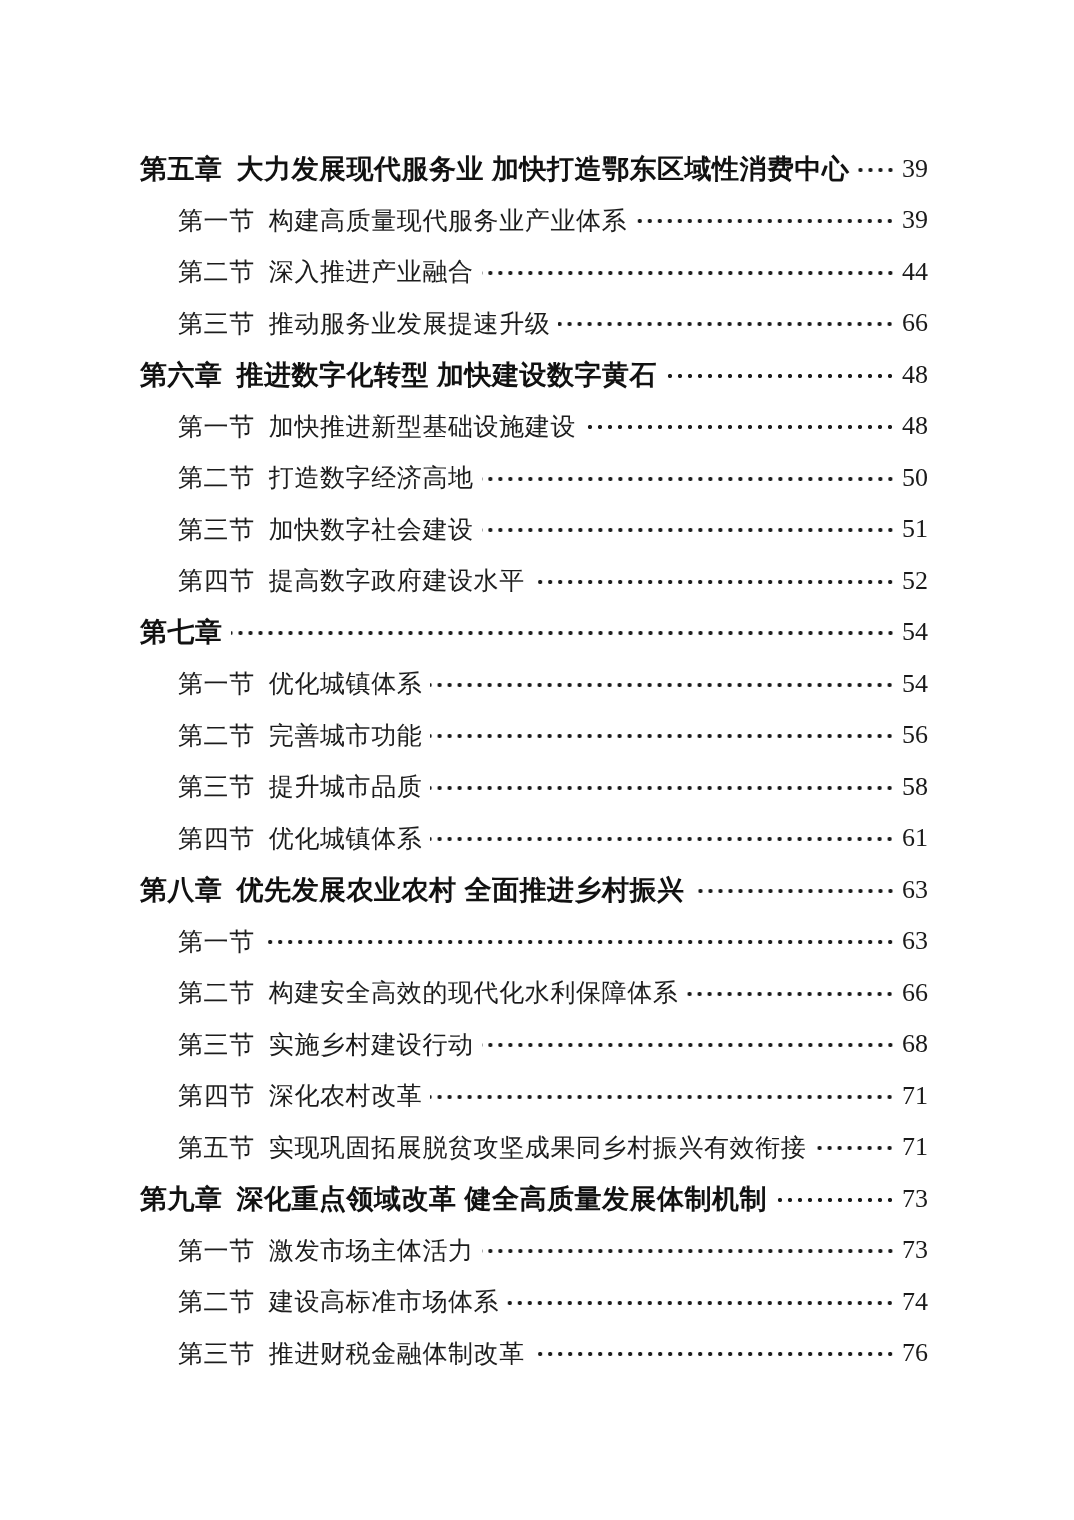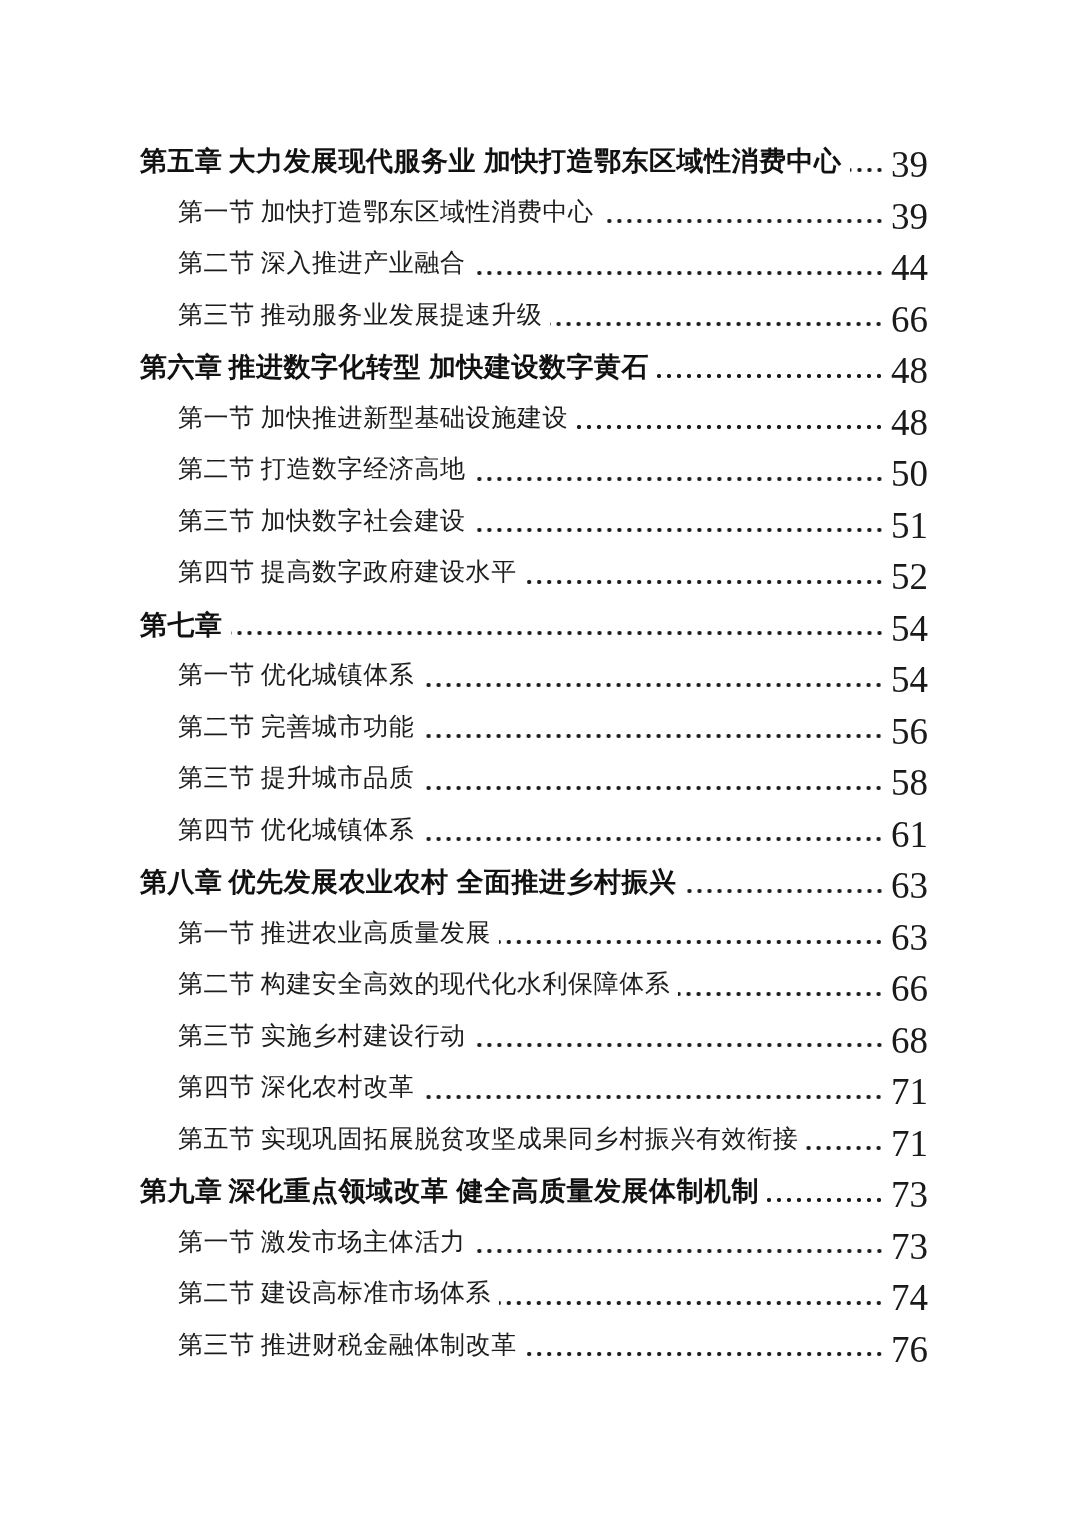--- a/index.html
+++ b/index.html
@@ -21,29 +21,30 @@
     background: #ffffff;
   }
   .toc {
     position: absolute;
     left: 140px;
     top: 143px;
     width: 788px;
   }
   .row {
     display: flex;
+    align-items: center;
     height: 51.5px;
     white-space: nowrap;
   }
   .row .label,
   .row .title {
     flex: 0 0 auto;
   }
   .row .title {
-    margin-left: 6px;
+    margin-left: 14px;
   }
   .row.chapter {
     font-family: "Liberation Sans", sans-serif;
     font-weight: 700;
     font-size: 27px;
     letter-spacing: 0.5px;
     color: #111111;
   }
   .row.section {
     font-family: "Liberation Serif", serif;
@@ -62,41 +63,41 @@
     background-size: 10px 10px;
     background-repeat: repeat-x;
     background-position: right center;
     align-self: center;
     transform: translateY(1px);
   }
   .page-num {
     flex: 0 0 auto;
     font-family: "Liberation Serif", serif;
     font-weight: 400;
-    font-size: 37px;
+    font-size: 26px;
     letter-spacing: 0;
     color: #1a1a1a;
   }
 </style>
 </head>
 <body>
 
 <div class="page-sheet">
   <div class="toc">
 
       <div class="row chapter">
         <span class="label">第五章</span>
         <span class="title">大力发展现代服务业 加快打造鄂东区域性消费中心</span>
         <span class="leader"></span>
         <span class="page-num">39</span>
       </div>
 
       <div class="row section">
         <span class="label">第一节</span>
-        <span class="title">加快打造鄂东区域性消费中心</span>
+        <span class="title">构建高质量现代服务业产业体系</span>
         <span class="leader"></span>
         <span class="page-num">39</span>
       </div>
 
       <div class="row section">
         <span class="label">第二节</span>
         <span class="title">深入推进产业融合</span>
         <span class="leader"></span>
         <span class="page-num">44</span>
       </div>
@@ -179,21 +180,20 @@
 
       <div class="row chapter">
         <span class="label">第八章</span>
         <span class="title">优先发展农业农村 全面推进乡村振兴</span>
         <span class="leader"></span>
         <span class="page-num">63</span>
       </div>
 
       <div class="row section">
         <span class="label">第一节</span>
-        <span class="title">推进农业高质量发展</span>
         <span class="leader"></span>
         <span class="page-num">63</span>
       </div>
 
       <div class="row section">
         <span class="label">第二节</span>
         <span class="title">构建安全高效的现代化水利保障体系</span>
         <span class="leader"></span>
         <span class="page-num">66</span>
       </div>

